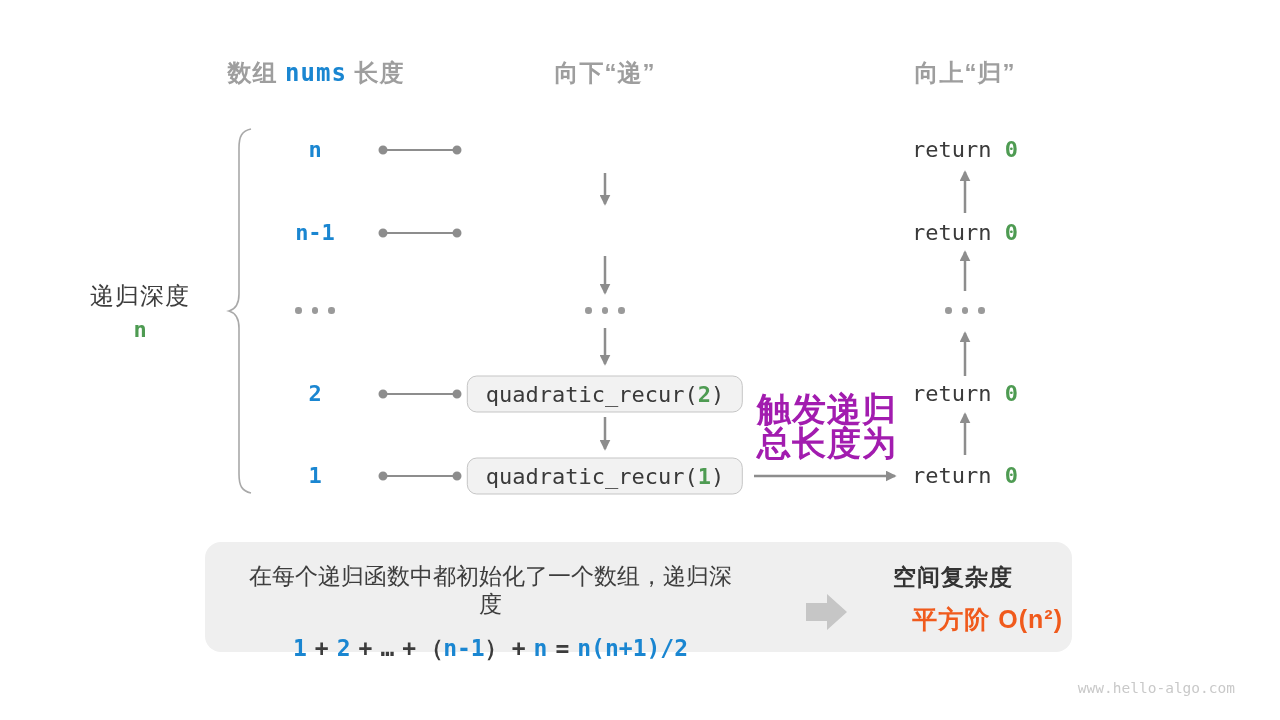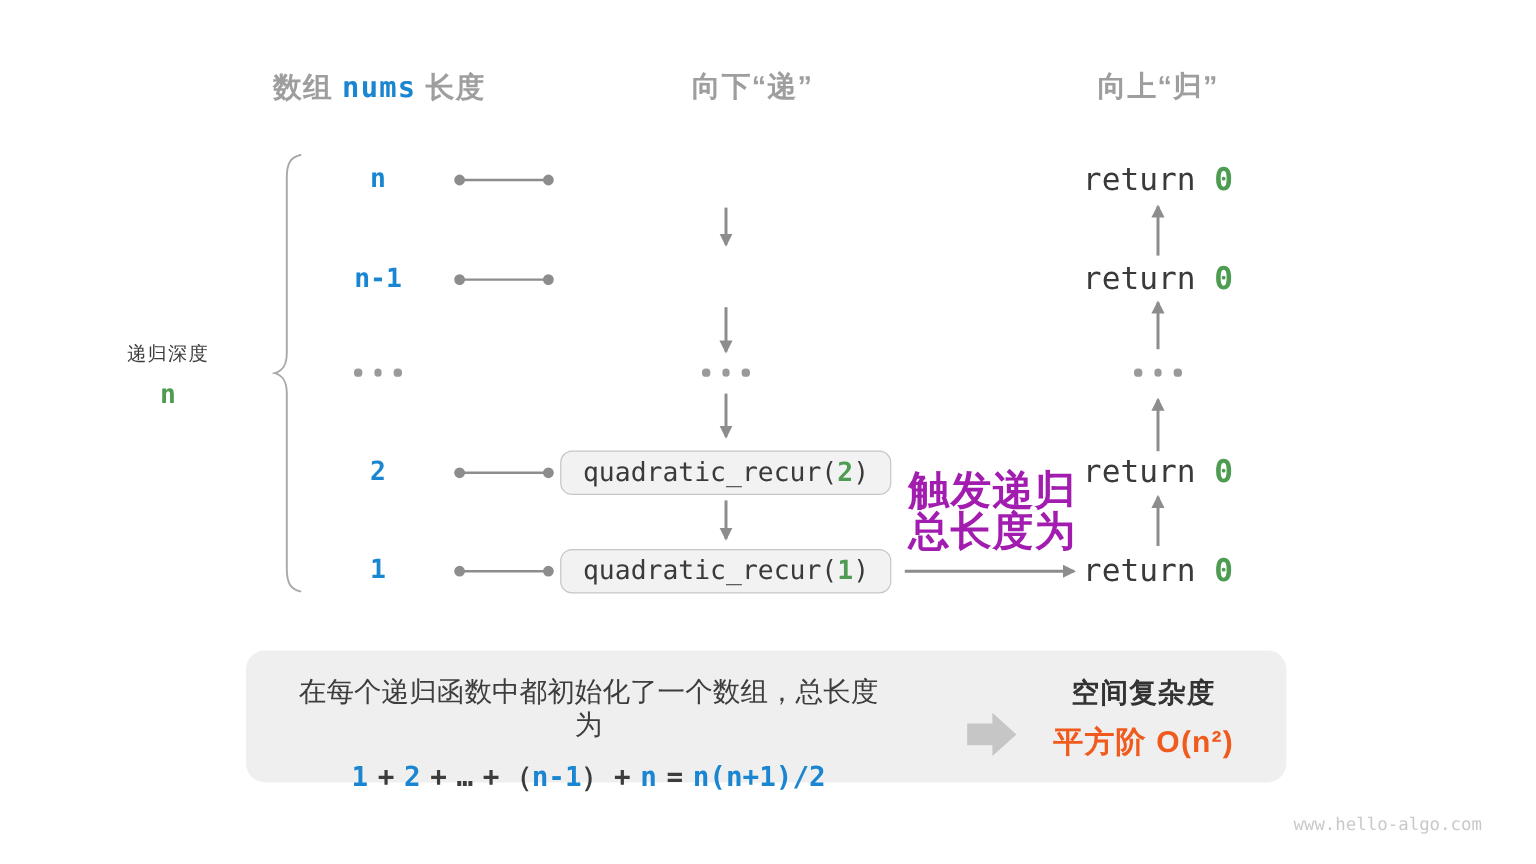--- a/index.html
+++ b/index.html
@@ -11,66 +11,66 @@
   .blue{color:#1a86d1;}
   .green{color:#4e9b52;}
   .orange{color:#f05a1c;}
   .grayhead{color:#9e9e9e;font-weight:bold;}
   .dark{color:#3c3c3c;}
 
   .col-header{top:58px;height:30px;line-height:30px;font-size:24px;letter-spacing:1px;}
   .hdr-code{font-family:"DejaVu Sans Mono",monospace;font-weight:bold;margin-top:40px;}
 
   .depth-title{left:55px;width:170px;top:282px;height:28px;line-height:28px;
-               font-size:16px;color:#3d3d3d;letter-spacing:1px;}
+               font-size:24px;color:#3d3d3d;letter-spacing:1px;}
   .depth-val{left:55px;width:170px;top:316px;height:28px;line-height:28px;
              font-size:22px;font-weight:bold;}
 
   .row-label{width:200px;left:215px;height:30px;line-height:30px;
              font-size:22px;font-weight:bold;}
   .call-box{left:605px;transform:translate(-50%,-50%);
             background:#f2f2f2;border:1.5px solid #c5c5c5;border-radius:10px;
             padding:5px 18px;font-size:22px;color:#3a3a3a;white-space:nowrap;}
   .call-box .green{font-weight:600;}
-  .ret{left:865px;width:200px;height:30px;line-height:30px;font-size:26px;color:#3a3a3a;white-space:nowrap;}
+  .ret{left:865px;width:200px;height:30px;line-height:30px;font-size:22px;color:#3a3a3a;white-space:nowrap;}
   .ret .green{font-weight:600;}
 
   .dots{height:8px;display:flex;gap:10px;justify-content:center;}
   .dots i{width:6.5px;height:6.5px;border-radius:50%;background:#9a9a9a;display:block;}
 
   .trigger-line{left:742px;width:170px;height:32px;line-height:32px;
                 font-size:34px;font-weight:bold;color:#a21caf;letter-spacing:1px;}
 
   .panel{left:205px;top:542px;width:867px;height:110px;background:#efefef;border-radius:16px;}
   .panel-line1{left:238px;width:505px;top:562px;height:28px;line-height:28px;
                font-size:23px;color:#3d3d3d;}
   .formula{left:238px;width:505px;top:632px;height:32px;line-height:32px;
            font-size:23px;font-weight:bold;white-space:nowrap;}
   .formula .tok{margin:0 4px;}
   .cx-title{left:853px;width:200px;top:563px;height:28px;line-height:28px;
             font-size:23px;font-weight:bold;color:#333333;letter-spacing:1px;}
   .cx-value{left:843px;width:220px;top:603px;height:32px;line-height:32px;
-            font-size:25px;font-weight:bold;letter-spacing:1px;}
+            font-size:25px;font-weight:bold;letter-spacing:1px;text-align:right;}
 
   .watermark{left:1075px;width:160px;top:678px;height:20px;line-height:20px;
              font-size:14.5px;color:#c9c9c9;text-align:right;}
 
   svg.overlay{position:absolute;left:0;top:0;pointer-events:none;}
 </style>
 </head>
 <body>
 
 <div id="stage">
 
   <div class="abs ctr col-header grayhead" style="left:216px;width:200px;">
     <span>数组</span>
     <span class="hdr-code blue">nums</span>
     <span>长度</span>
   </div>
-  <div class="abs ctr col-header grayhead" style="left:527px;width:200px;">向下“递”</div>
+  <div class="abs ctr col-header grayhead" style="left:505px;width:200px;">向下“递”</div>
   <div class="abs ctr col-header grayhead" style="left:865px;width:200px;">向上“归”</div>
 
   <div class="abs ctr depth-title">递归深度</div>
   <div class="abs ctr depth-val green mono">n</div>
 
   <div class="abs ctr row-label blue mono" style="top:135px;">n</div>
   <div class="abs ctr row-label blue mono" style="top:218px;">n-1</div>
   <div class="abs ctr row-label blue mono" style="top:379px;">2</div>
   <div class="abs ctr row-label blue mono" style="top:461px;">1</div>
 
@@ -107,21 +107,21 @@
     <span>return</span>&nbsp;<span class="green">0</span>
   </div>
   <div class="abs ctr mono ret" style="top:461px;">
     <span>return</span>&nbsp;<span class="green">0</span>
   </div>
 
   <div class="abs ctr trigger-line" style="top:393px;">触发递归</div>
   <div class="abs ctr trigger-line" style="top:427px;">总长度为</div>
 
   <div class="abs panel"></div>
-  <div class="abs ctr panel-line1">在每个递归函数中都初始化了一个数组，总长度为</div>
+  <div class="abs ctr panel-line1">在每个递归函数中都初始化了一个数组，递归深度</div>
   <div class="abs ctr mono formula">
     <span class="tok blue">1</span><span class="tok dark">+</span><span class="tok blue">2</span><span class="tok dark">+</span><span class="tok dark">…</span><span class="tok dark">+</span><span class="tok dark" style="margin:0;">（</span><span class="tok blue" style="margin:0;">n-1</span><span class="tok dark" style="margin:0;">）</span><span class="tok dark">+</span><span class="tok blue">n</span><span class="tok dark">=</span><span class="tok blue">n(n+1)/2</span>
   </div>
   <div class="abs ctr cx-title">空间复杂度</div>
   <div class="abs ctr cx-value orange">平方阶 O(n²)</div>
 
   <div class="abs mono watermark">www.hello-algo.com</div>
 
   <svg class="overlay" width="1280" height="720" viewBox="0 0 1280 720">
     <defs>

